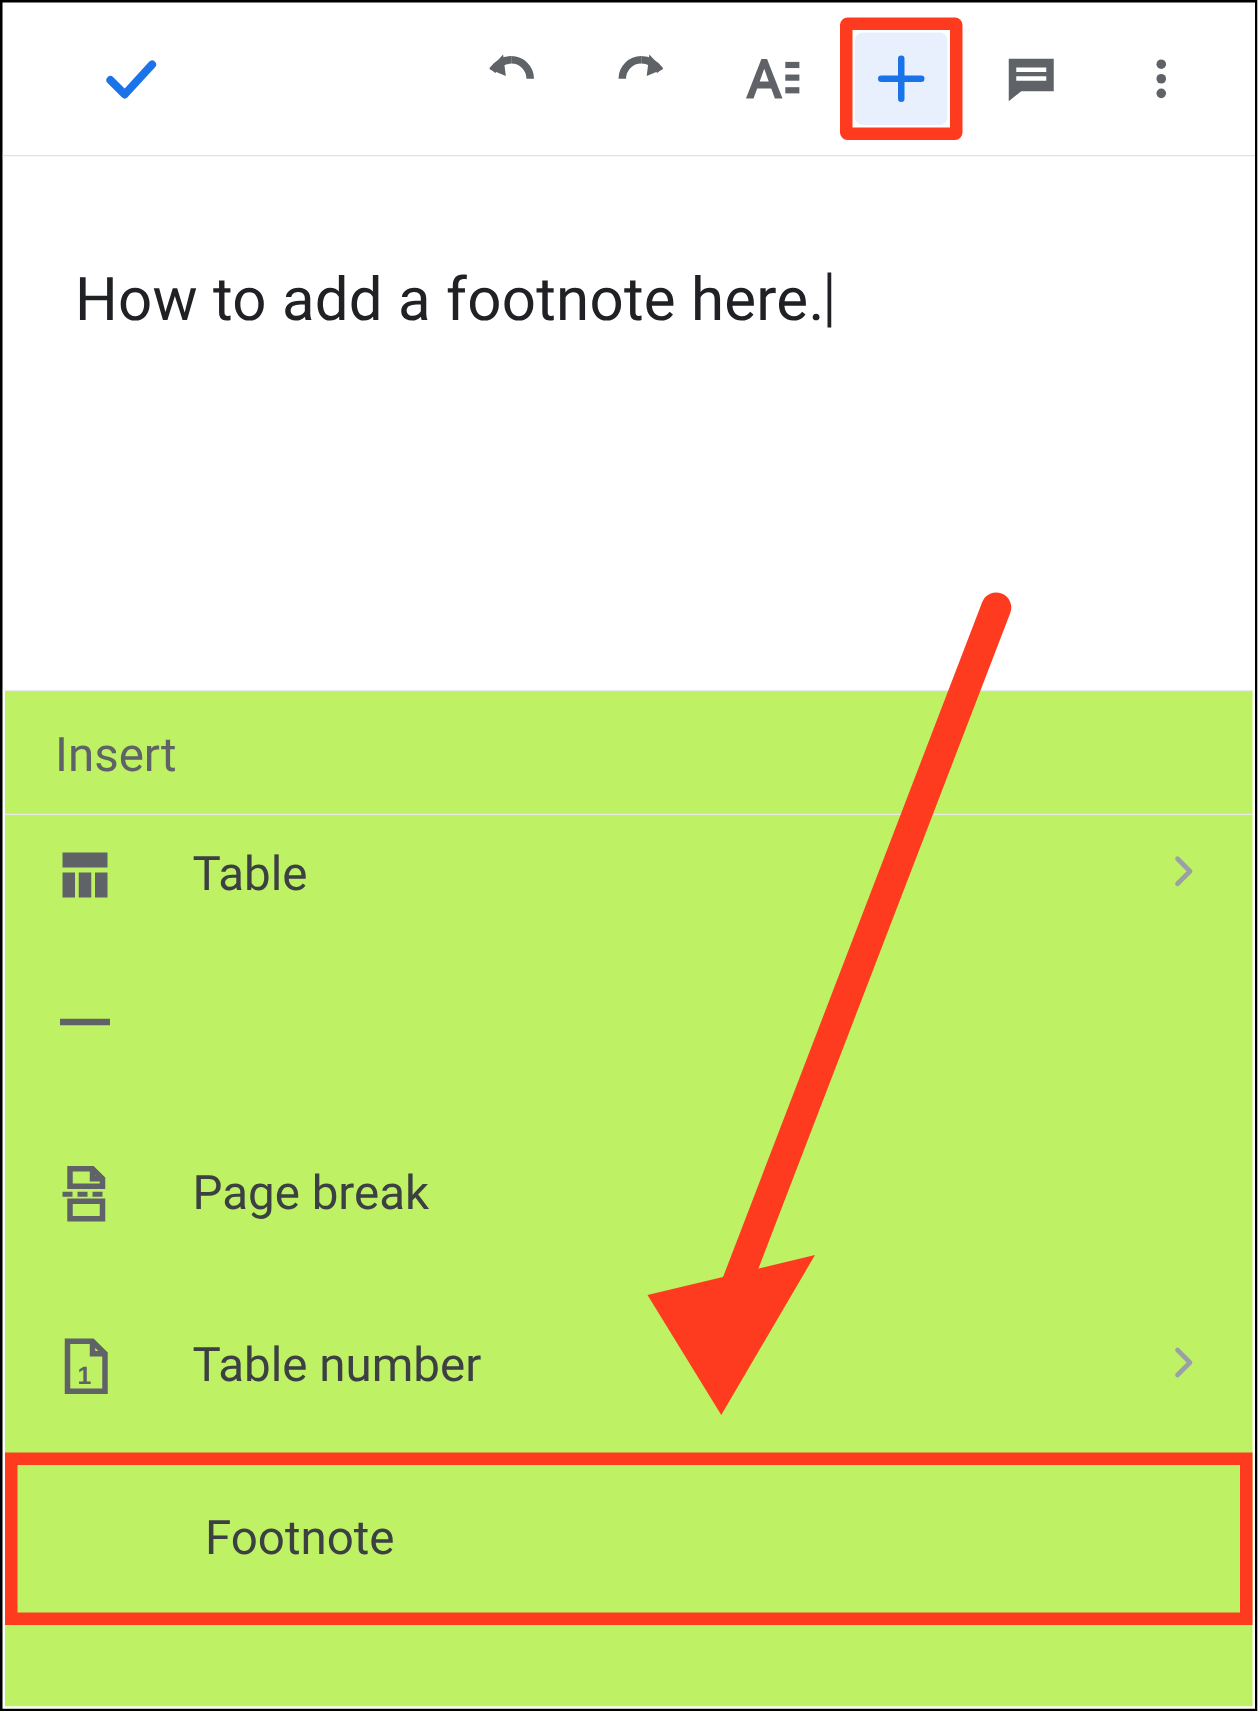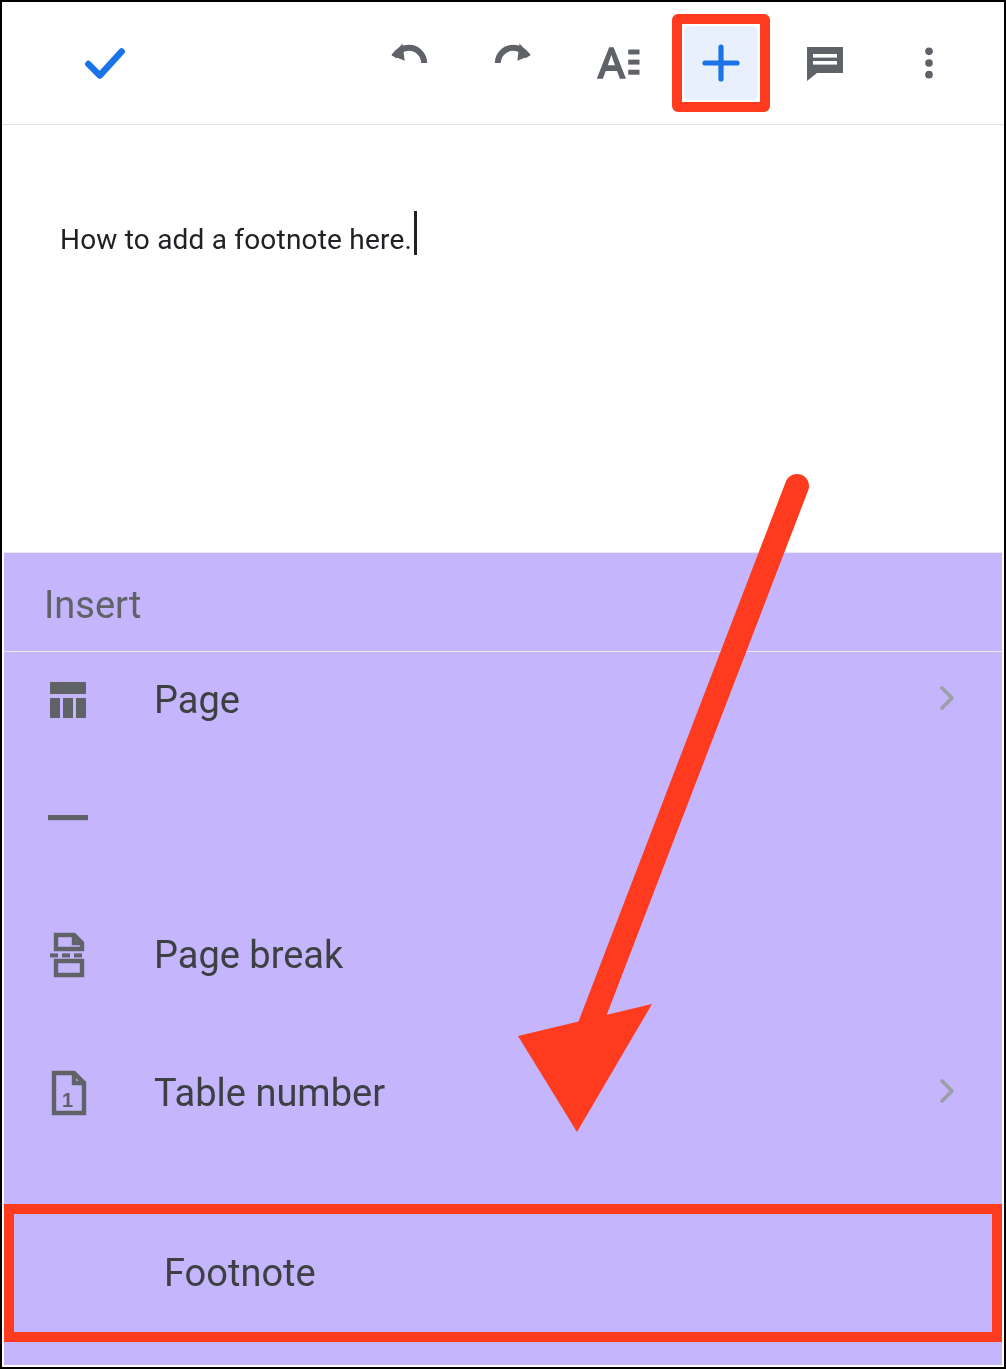--- a/index.html
+++ b/index.html
@@ -51,38 +51,38 @@
   .plus-hl {
     position:absolute;
     inset:-6px;
     border:10px solid #fe3b1f;
     border-radius:6px;
   }
   .doc-area {
     padding: 86px 58px 0 58px;
   }
   .doc-text {
-    font-size: 28px;
+    font-size: 48px;
     letter-spacing: .2px;
     color: #202124;
     white-space: pre;
   }
   .caret {
     display:inline-block;
     width:3px; height:44px;
     background:#202124;
     vertical-align:-6px;
     margin-left:2px;
   }
   .panel {
     position:absolute;
     left:2px; right:2px;
     top:550px;
     bottom:2px;
-    background:#c4b5fd;
+    background:#bef264;
     border-top:1px solid #e8e8e8;
   }
   .panel-title {
     font-size:38px;
     color:#5f6368;
     padding:30px 40px 24px 40px;
     border-bottom:1px solid #e8e8e8;
   }
   .menu-item {
     display:flex;
@@ -95,21 +95,20 @@
   .menu-item.first { height:96px; padding-top:0; }
   .mi-icon {
     width:110px;
     display:flex; align-items:center; justify-content:flex-start;
     color:#5f6368;
   }
   .mi-label { flex:1; }
   .mi-chev { color:#9aa0a6; }
   .footnote-hl {
     border:10px solid #fe3b1f;
-    margin-top:42px;
   }
   .arrow-svg {
     position:absolute;
     pointer-events:none;
   }
 </style>
 </head>
 <body>
 
 <div class="frame">
@@ -177,21 +176,21 @@
 
     <div class="menu-item first">
       <span class="mi-icon">
         <svg width="48" height="48" viewBox="0 0 24 24">
           <rect x="3" y="3" width="18" height="6" fill="#5f6368"></rect>
           <rect x="3" y="11" width="5" height="10" fill="#5f6368"></rect>
           <rect x="9.5" y="11" width="5" height="10" fill="#5f6368"></rect>
           <rect x="16" y="11" width="5" height="10" fill="#5f6368"></rect>
         </svg>
       </span>
-      <span class="mi-label">Page</span>
+      <span class="mi-label">Table</span>
       <span class="mi-chev">
         <svg width="30" height="30" viewBox="0 0 24 24">
             <path d="M8 4 L16 12 L8 20" stroke="#9aa0a6" stroke-width="3" fill="none" stroke-linecap="round" stroke-linejoin="round"></path>
           </svg>
       </span>
     </div>
 
     <div class="menu-item">
       <span class="mi-icon">
         <svg width="48" height="48" viewBox="0 0 24 24">

